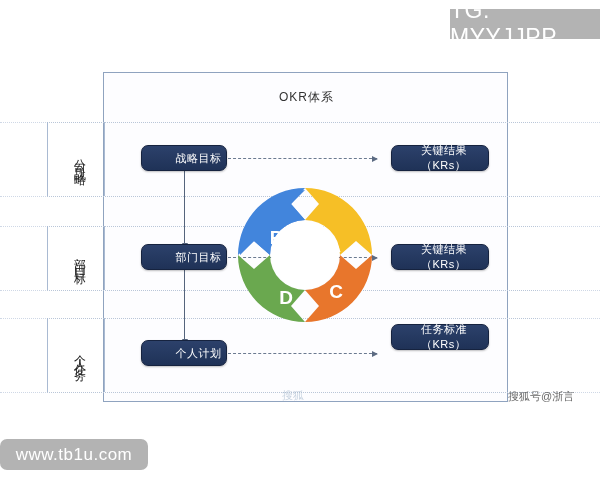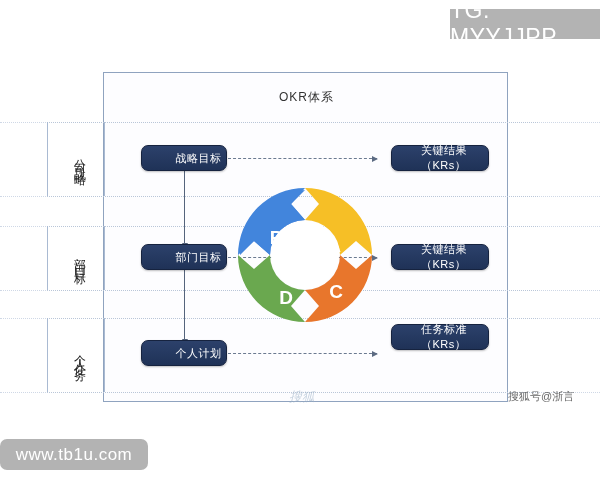--- a/index.html
+++ b/index.html
@@ -119,24 +119,23 @@
   
   #source-mark{
     position:absolute;left:508px;top:389px;
     font-size:11px;color:#4a4a4a;
     letter-spacing:0px;
     opacity:.85;
     white-space:nowrap;
   }
   
   #center-mark{
-    position:absolute;left:289px;top:388px;
-    font-size:13px;color:#9bb0c6;opacity:.55;
+    position:absolute;left:282px;top:388px;
+    font-size:11px;color:#9bb0c6;opacity:.55;
     white-space:nowrap;
-    font-style:italic;
   }
 </style>
 </head>
 <body>
 
 <div class="guide" style="top:122px;"></div>
 <div class="guide" style="top:196px;"></div>
 <div class="guide" style="top:226px;"></div>
 <div class="guide" style="top:290px;"></div>
 <div class="guide" style="top:318px;"></div>

